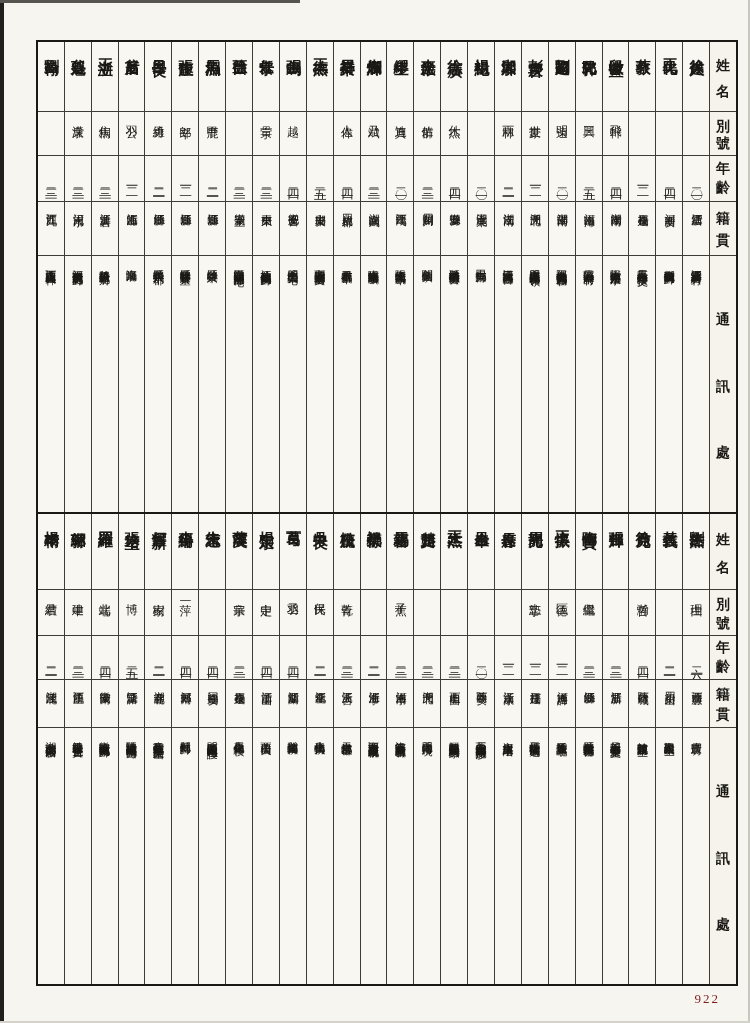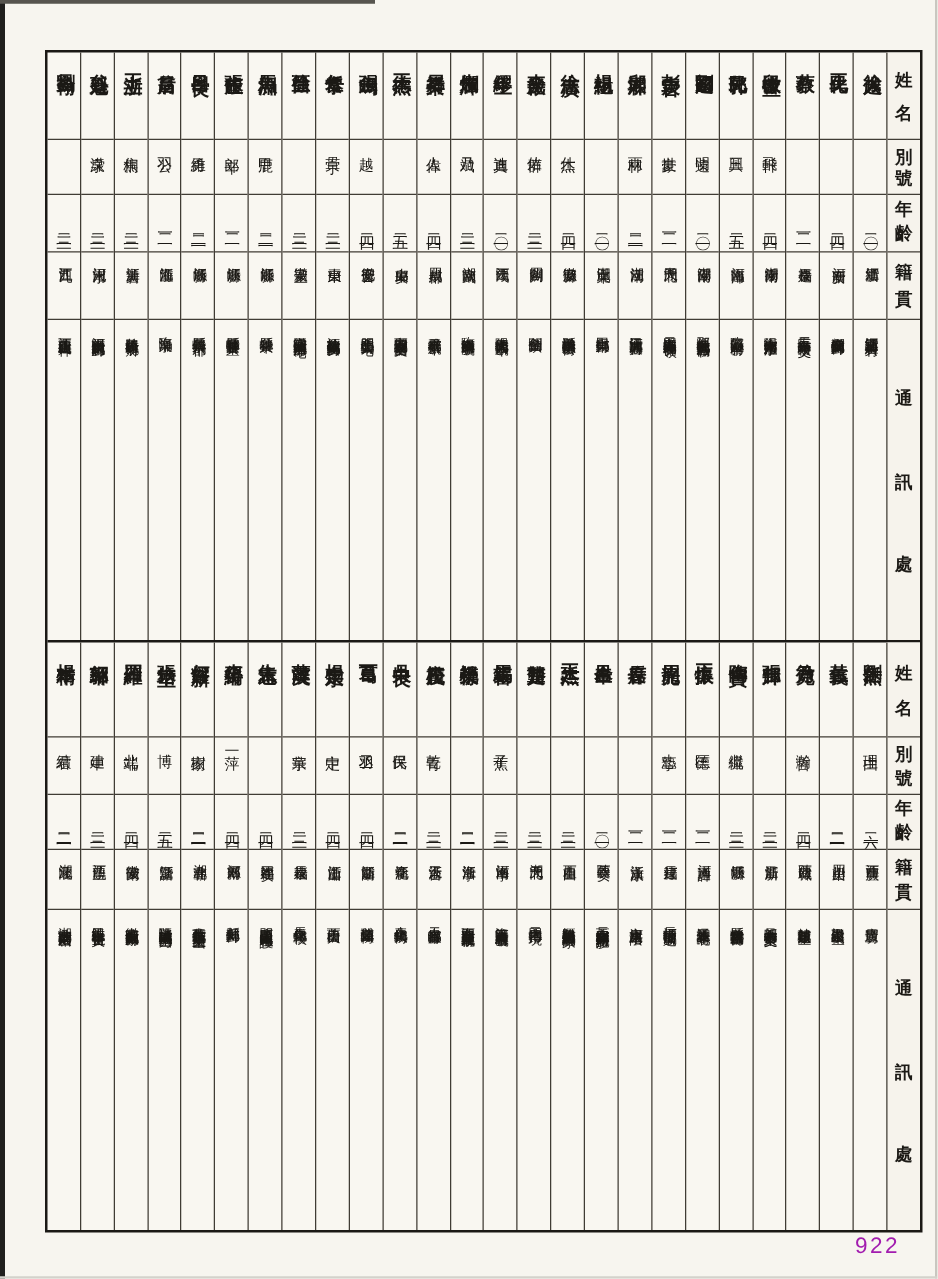--- a/index.html
+++ b/index.html
@@ -53,22 +53,22 @@
   .v-native{font-size:11px;letter-spacing:0.5px;}
   .v-address{font-size:11px;letter-spacing:0.5px;line-height:1.1;}
 
   
   .hcell{flex-direction:column;justify-content:space-evenly;align-items:center;
          font-weight:700;font-size:14px;}
   .hchar{display:block;line-height:1;}
 
   .page-number{
     position:absolute;right:30px;bottom:16px;
-    font-size:18px;letter-spacing:2px;color:#a21caf;
-    font-family:Liberation Sans, sans-serif;
+    font-size:13px;letter-spacing:2px;color:#7f1d1d;
+    font-family:Liberation Serif, serif;
   }
 </style>
 </head>
 <body>
 
 <div class="page">
   <div class="scan-edge-left"></div>
   <div class="scan-edge-top"></div>
   <div class="scan-edge-right"></div>
   <div class="scan-edge-bottom"></div>

